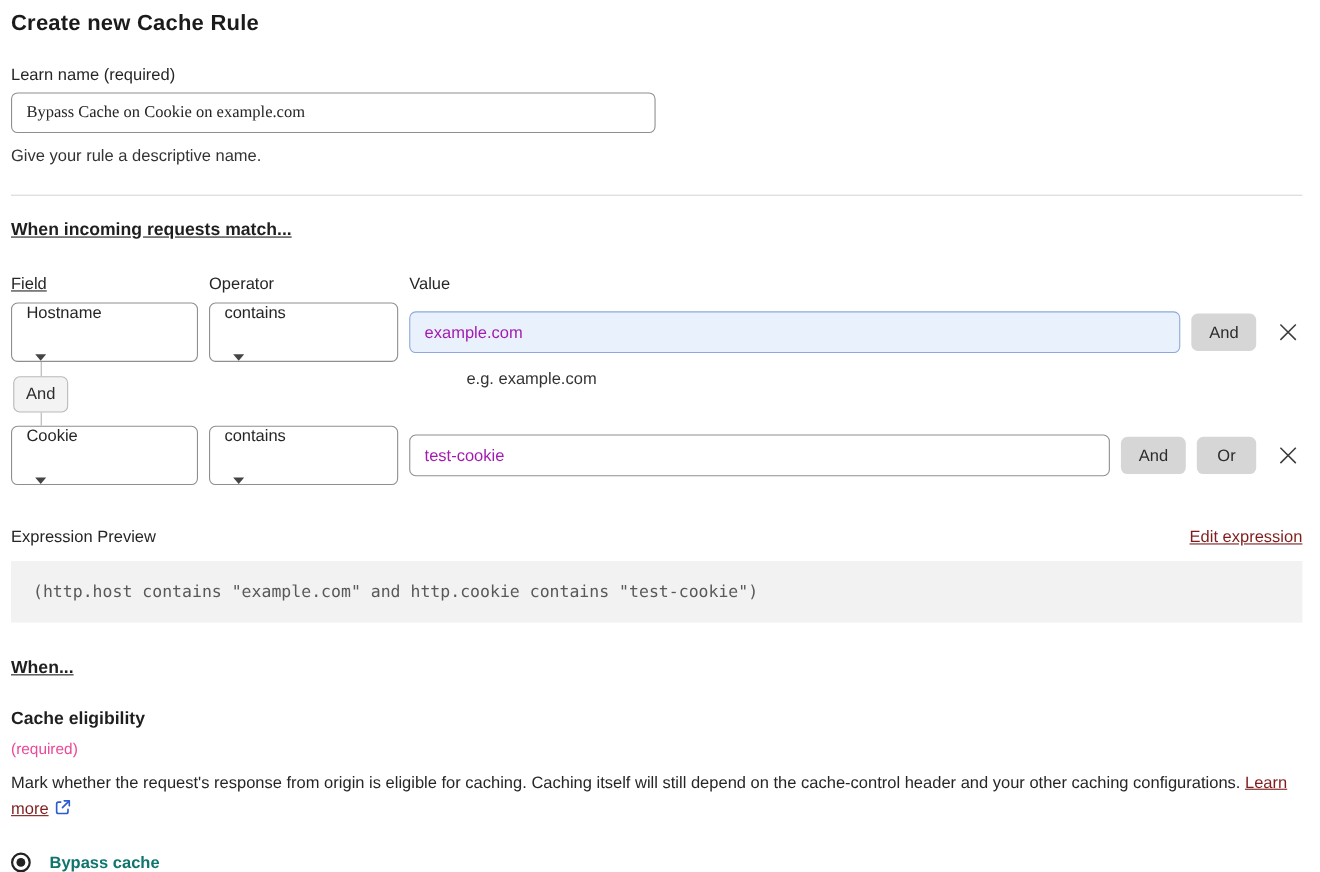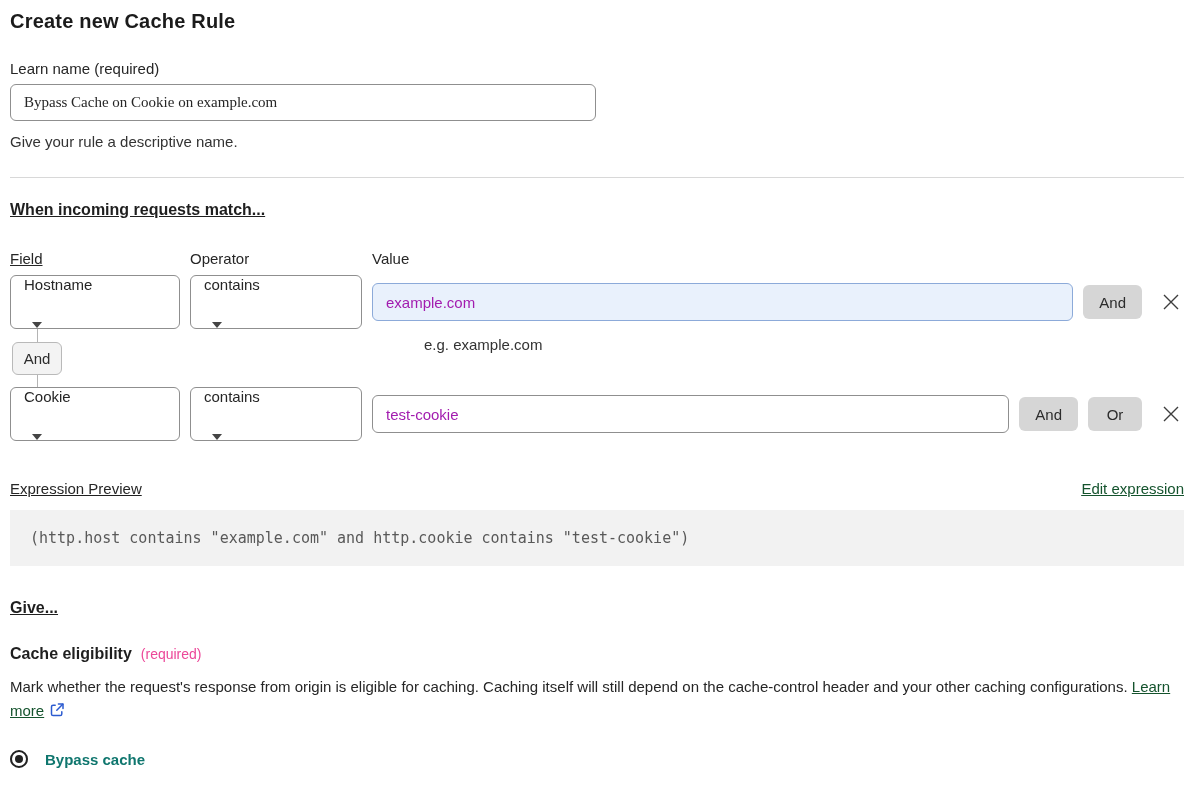--- a/index.html
+++ b/index.html
@@ -68,31 +68,31 @@
   .connector { position: absolute; left: 2px; top: 0; height: 58px; width: 50px;
     display: flex; flex-direction: column; align-items: center; }
   .connector .line { width: 1px; background: #b4b4b4; flex: 1; }
   .connector-btn {
     width: 50px; height: 33px; background: #f3f3f3; border: 1px solid #b9b9b9;
     border-radius: 6px; font-size: 15px; color: #2c2c2c;
     font-family: "Liberation Sans", sans-serif; cursor: pointer;
   }
   .helper-row2 { margin: 7px 0 0 362px; }
 
-  .expr-row { margin-top: 39px; display: flex; justify-content: space-between; align-items: center; text-decoration: underline; }
+  .expr-row { margin-top: 39px; display: flex; justify-content: space-between; align-items: center; }
   .expr-label { font-size: 15px; color: #262626; }
-  a.link { color: #14532d; font-size: 15px; text-decoration: underline; cursor: pointer; }
+  a.link { color: #7f1d1d; font-size: 15px; text-decoration: underline; cursor: pointer; }
   .code-block {
     margin-top: 13px; background: #f2f2f2; padding: 19px 20px;
     font-family: "DejaVu Sans Mono", "Liberation Mono", monospace;
     font-size: 15px; color: #595959; white-space: pre;
   }
 
   .then-heading { margin-top: 33px; }
-  .cache-heading-row { margin-top: 28px; display: flex; align-items: baseline; gap: 9px; }
+  .cache-heading-row { margin-top: 28px; display: flex; align-items: baseline; gap: 9px; flex-direction: column; }
   .cache-heading { font-size: 16px; font-weight: 700; color: #1f1f1f; }
   .required-note { font-size: 14px; color: #ec4899; }
 
   .description { margin-top: 12px; font-size: 15px; line-height: 24px; color: #262626; max-width: 1174px; }
   .ext-icon { display: inline-block; vertical-align: -2px; margin-left: 5px; }
 
   .radio-row { margin-top: 25px; display: flex; align-items: center; gap: 17px; cursor: pointer; }
   .radio {
     width: 18px; height: 18px; border-radius: 50%; background: #fff; flex: 0 0 auto;
     display: flex; align-items: center; justify-content: center;
@@ -169,21 +169,21 @@
       </svg>
     </button>
   </div>
 
   <div class="expr-row">
     <div class="expr-label">Expression Preview</div>
     <a class="link">Edit expression</a>
   </div>
   <div class="code-block">(http.host contains "example.com" and http.cookie contains "test-cookie")</div>
 
-  <div class="section-heading then-heading">Give...</div>
+  <div class="section-heading then-heading">When...</div>
 
   <div class="cache-heading-row">
     <span class="cache-heading">Cache eligibility</span>
     <span class="required-note">(required)</span>
   </div>
 
   <div class="description">
     <span>Mark whether the request's response from origin is eligible for caching. Caching itself will still depend on the cache-control header and your other caching configurations.</span>
     <a class="link">Learn more</a><span class="ext-icon"><svg width="16" height="16" viewBox="0 0 16 16" fill="none">
           <path d="M6.2 3.2H4.1c-.9 0-1.6.7-1.6 1.6v7.1c0 .9.7 1.6 1.6 1.6h7.1c.9 0 1.6-.7 1.6-1.6V9.8" stroke="#2c5bd0" stroke-width="1.5" stroke-linecap="round"></path>

